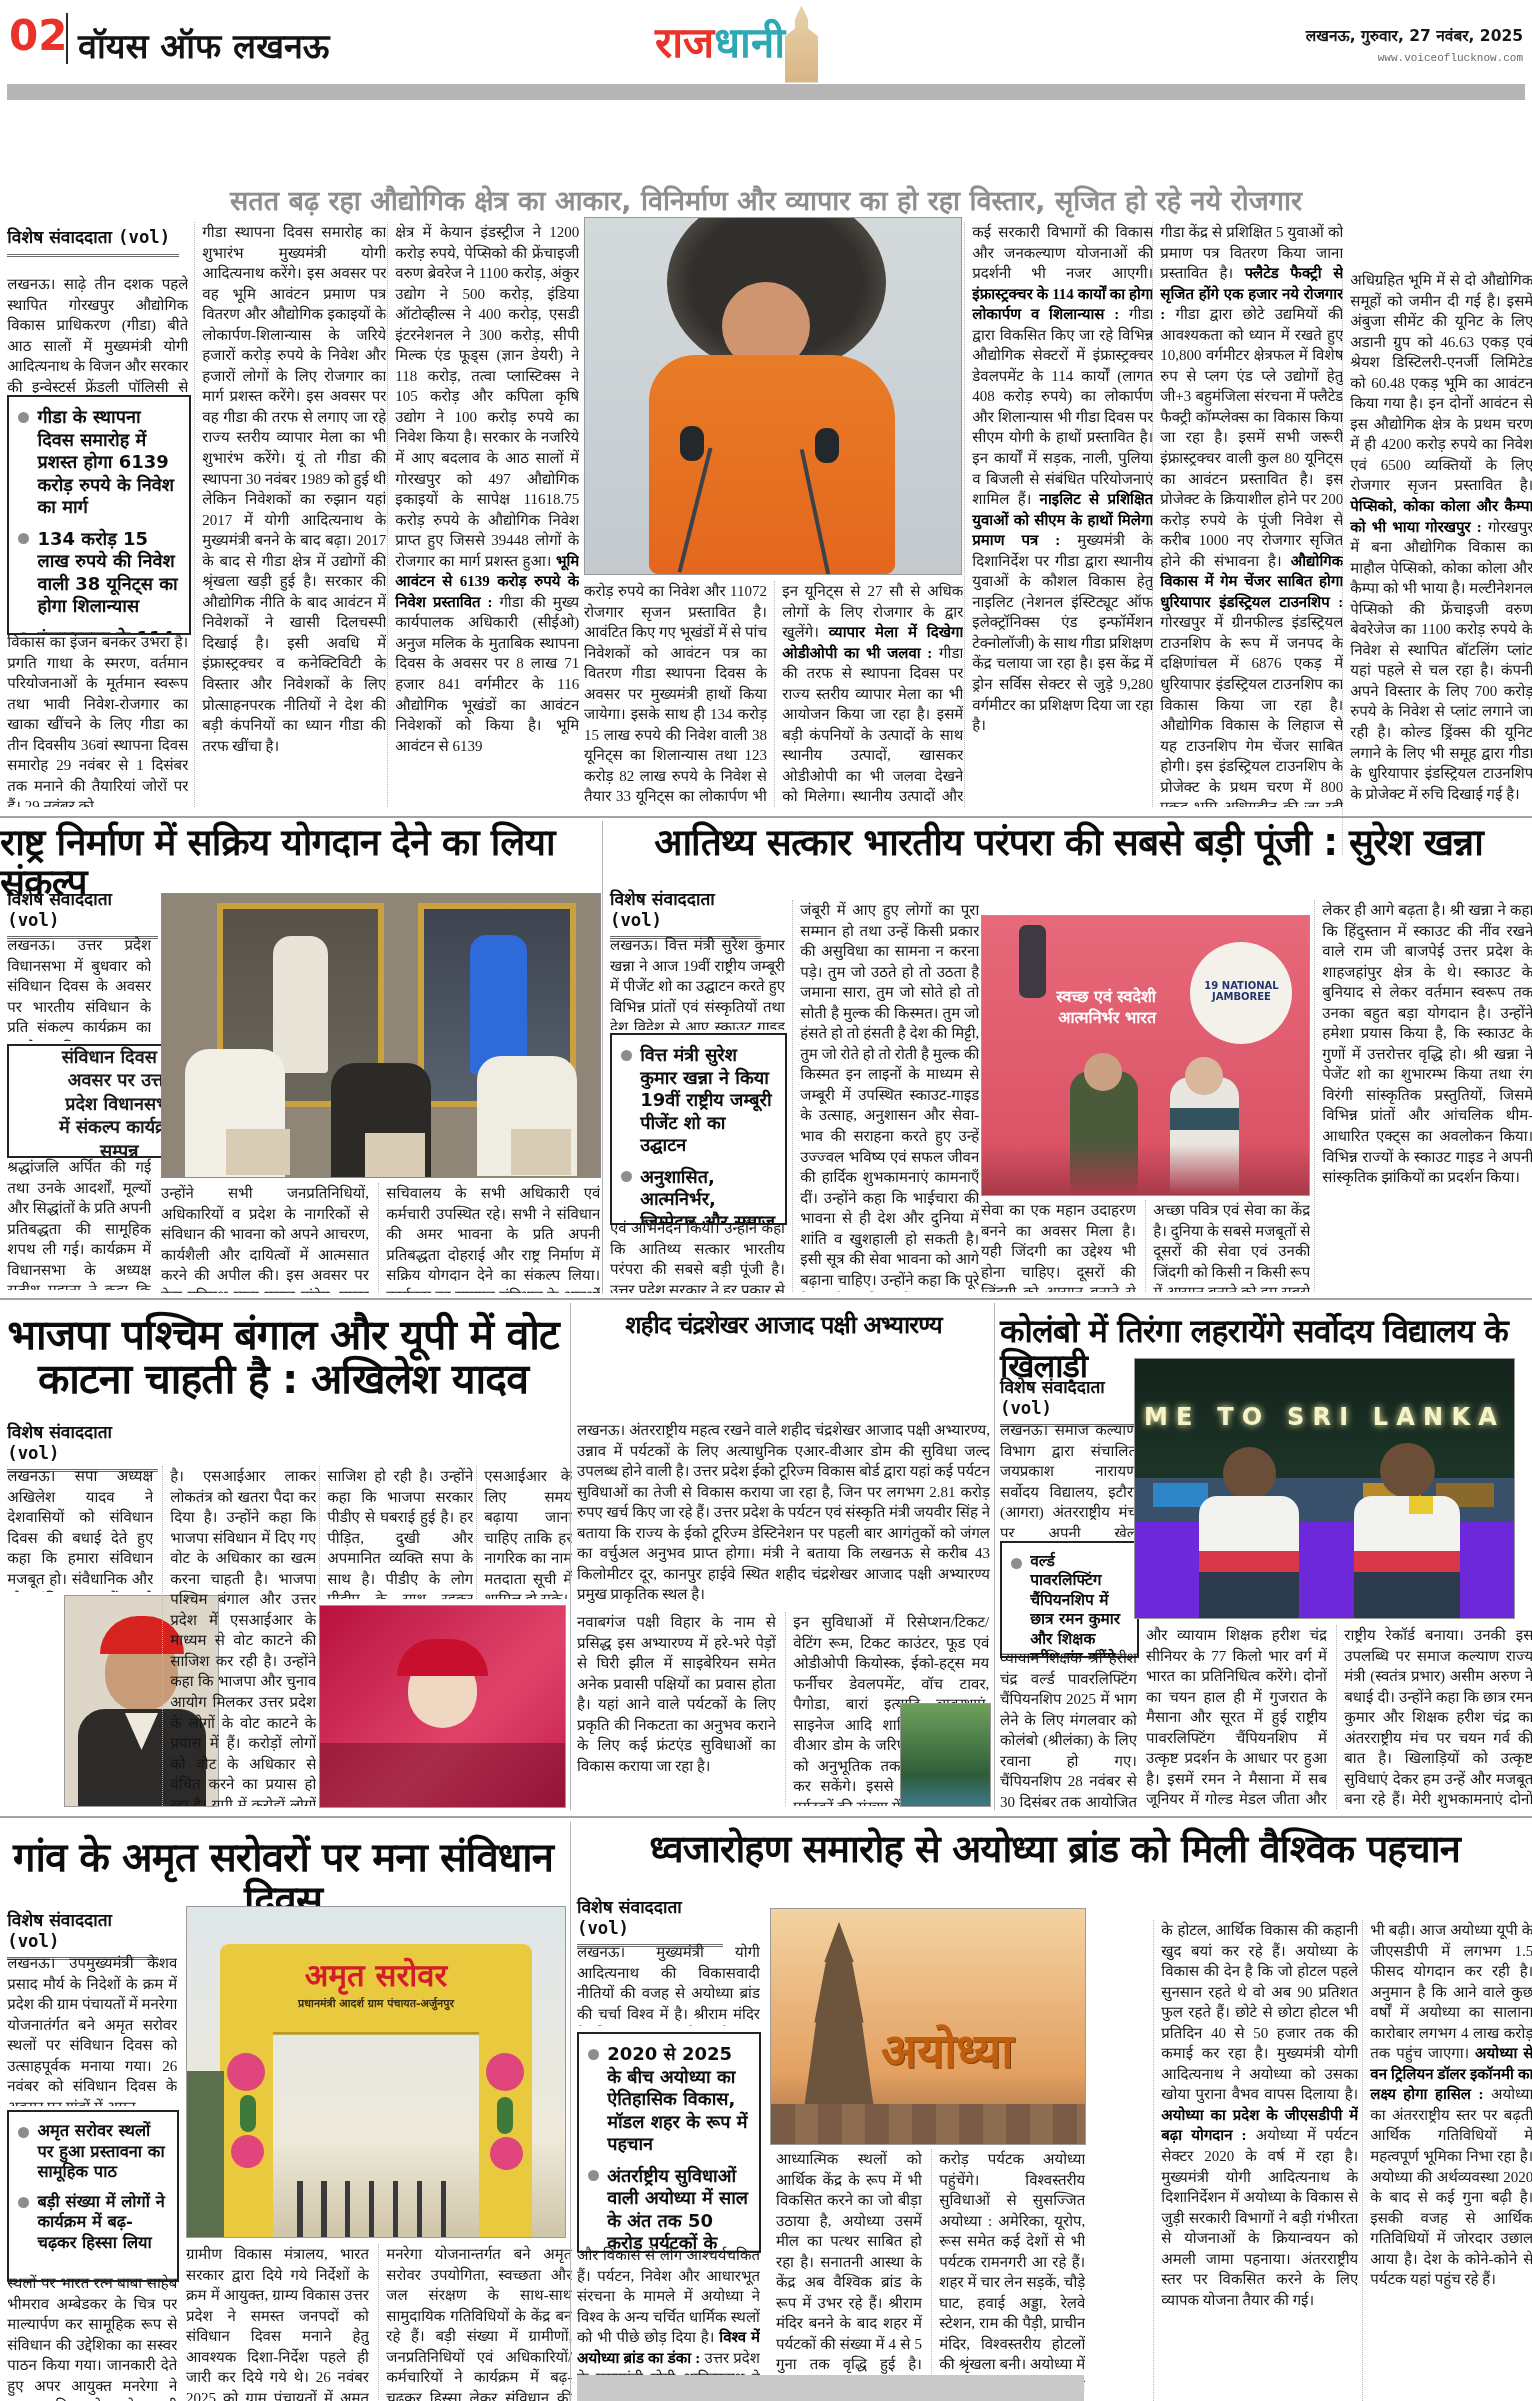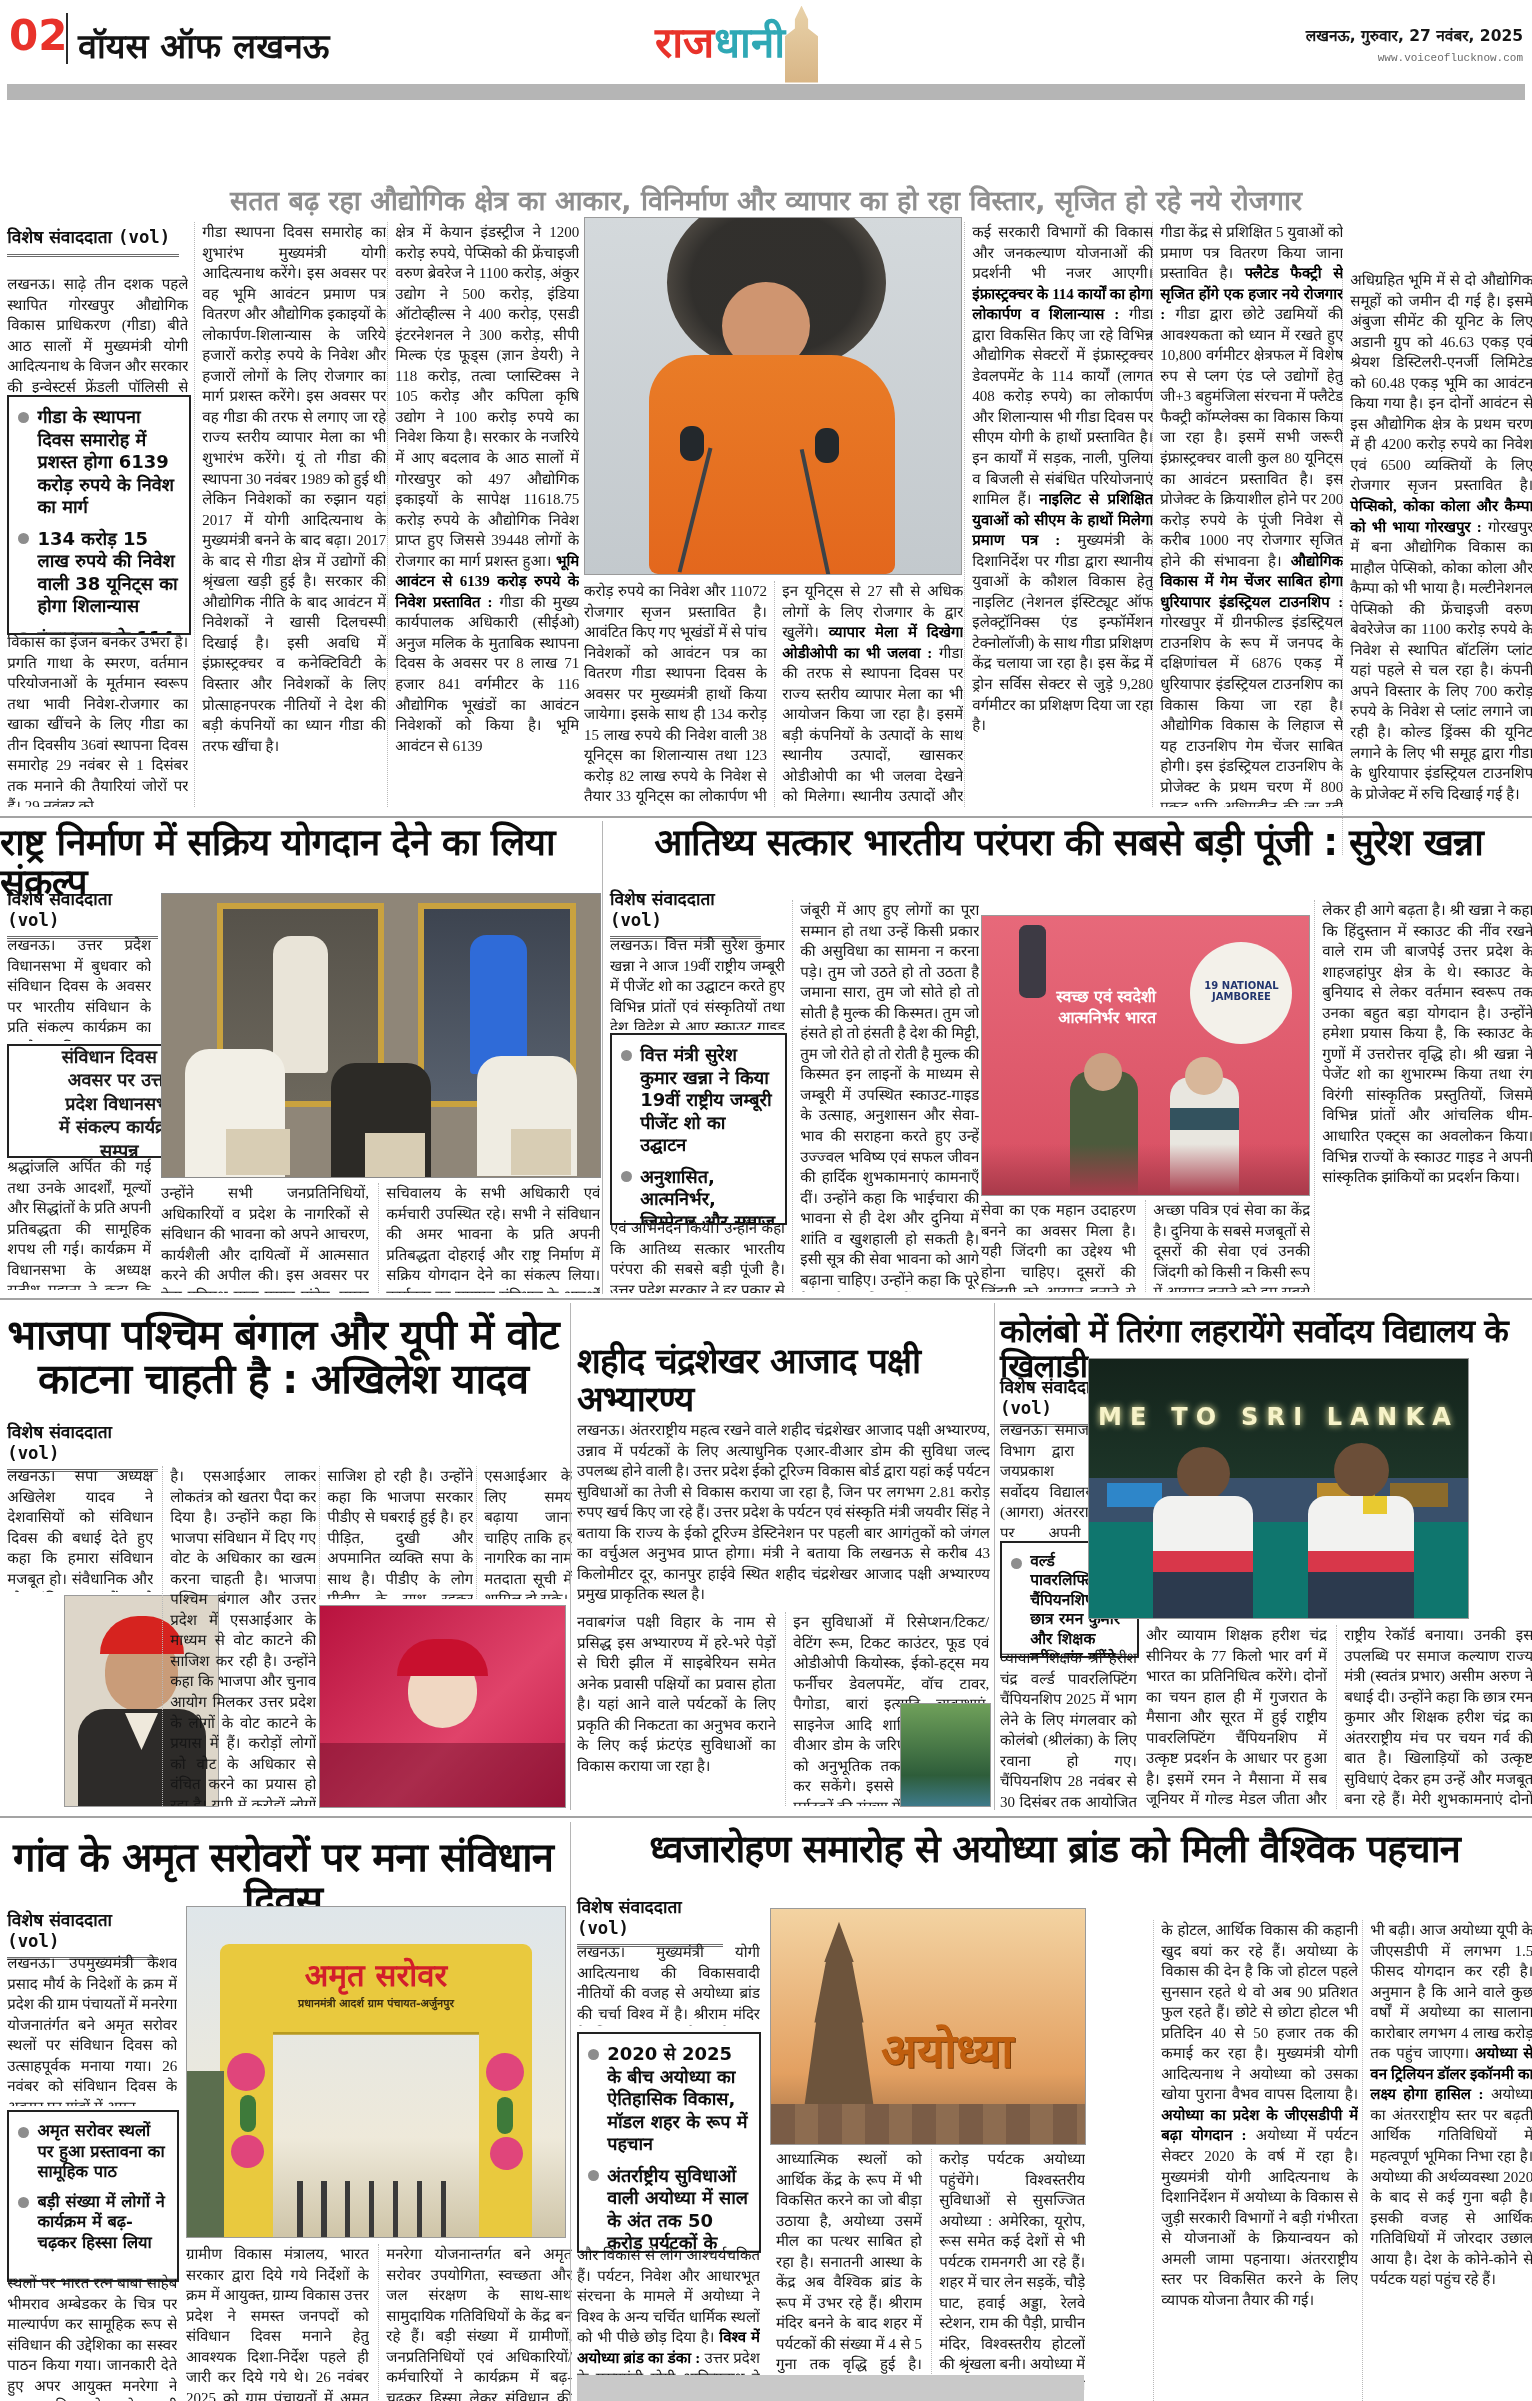--- a/index.html
+++ b/index.html
@@ -207,21 +207,21 @@
   <div class="col dotl" style="left:476px;top:1466px;width:88px;height:133px;">एसआईआर के लिए समय बढ़ाया जाना चाहिए ताकि हर नागरिक का नाम मतदाता सूची में शामिल हो सके।</div>
 
   <div class="photo" style="left:319px;top:1605px;width:245px;height:201px;background:linear-gradient(135deg,#b8123e,#e0436a 60%,#c21e4a);border:0.9px solid #9a9a9a;">
     <div class="abs" style="left:88px;top:49px;width:69px;height:73px;border-radius:37px;background:#f0d7c2;"></div>
     <div class="abs" style="left:77px;top:33px;width:91px;height:37px;border-radius:46px 46px 0 0;background:#c8102e;"></div>
     <div class="abs" style="left:0px;top:137px;width:245px;height:64px;background:rgba(70,0,20,.35);"></div>
   </div>
 
   <div class="rule-v" style="left:570px;top:1303px;height:507px;"></div>
 
-  <div class="headline" style="left:577px;top:1313px;width:413px;font-size:35px;text-align:left;margin-top:30px;">
+  <div class="headline" style="left:577px;top:1313px;width:413px;font-size:24px;text-align:center;">
     <div>शहीद चंद्रशेखर आजाद पक्षी अभ्यारण्य</div>
   </div>
   <div class="col" style="left:577px;top:1420px;width:413px;height:186px;">लखनऊ। अंतरराष्ट्रीय महत्व रखने वाले शहीद चंद्रशेखर आजाद पक्षी अभ्यारण्य, उन्नाव में पर्यटकों के लिए अत्याधुनिक एआर-वीआर डोम की सुविधा जल्द उपलब्ध होने वाली है। उत्तर प्रदेश ईको टूरिज्म विकास बोर्ड द्वारा यहां कई पर्यटन सुविधाओं का तेजी से विकास कराया जा रहा है, जिन पर लगभग 2.81 करोड़ रुपए खर्च किए जा रहे हैं। उत्तर प्रदेश के पर्यटन एवं संस्कृति मंत्री जयवीर सिंह ने बताया कि राज्य के ईको टूरिज्म डेस्टिनेशन पर पहली बार आगंतुकों को जंगल का वर्चुअल अनुभव प्राप्त होगा। मंत्री ने बताया कि लखनऊ से करीब 43 किलोमीटर दूर, कानपुर हाईवे स्थित शहीद चंद्रशेखर आजाद पक्षी अभ्यारण्य प्रमुख प्राकृतिक स्थल है।</div>
   <div class="col" style="left:577px;top:1612px;width:199px;height:194px;">नवाबगंज पक्षी विहार के नाम से प्रसिद्ध इस अभ्यारण्य में हरे-भरे पेड़ों से घिरी झील में साइबेरियन समेत अनेक प्रवासी पक्षियों का प्रवास होता है। यहां आने वाले पर्यटकों के लिए प्रकृति की निकटता का अनुभव कराने के लिए कई फ्रंटएंड सुविधाओं का विकास कराया जा रहा है।</div>
   <div class="col dotl" style="left:785px;top:1612px;width:196px;height:194px;">इन सुविधाओं में रिसेप्शन/टिकट/वेटिंग रूम, टिकट काउंटर, फूड एवं ओडीओपी कियोस्क, ईको-हट्स मय फर्नीचर डेवलपमेंट, वॉच टावर, पैगोडा, बारां इत्यादि व्यवस्थाएं, साइनेज आदि शामिल हैं। एआर-वीआर डोम के जरिए विजिटर प्रकृति को अनुभूतिक तकनीक से महसूस कर सकेंगे। इससे यहां आने वाले पर्यटकों की संख्या में वृद्धि होगी।</div>
   <div class="photo" style="left:900px;top:1703px;width:89px;height:102px;background:linear-gradient(#6fa05a,#2e5d3a 70%,#3e7a8a);border:0.9px solid #9a9a9a;"></div>
 
   <div class="rule-v" style="left:994px;top:1303px;height:507px;"></div>
 
   <div class="headline" style="left:1000px;top:1314px;width:528px;font-size:32px;text-align:left;letter-spacing:-0.9px;">कोलंबो में तिरंगा लहरायेंगे सर्वोदय विद्यालय के खिलाड़ी</div>
@@ -231,21 +231,21 @@
   </div>
   <div class="col" style="left:1000px;top:1420px;width:137px;height:117px;">लखनऊ। समाज कल्याण विभाग द्वारा संचालित जयप्रकाश नारायण सर्वोदय विद्यालय, इटौरा (आगरा) अंतरराष्ट्रीय मंच पर अपनी खेल उपलब्धियों से देश का मान बढ़ाने जा रहा है। विद्यालय के दो प्रतिभावान खिलाड़ी और छात्र रमन कुमार और</div>
   <div class="hbox" style="left:1000px;top:1541px;width:117px;height:100px;">
     <div class="itm" style="font-size:15.5px;">
         <span class="dot"></span>
         <span>वर्ल्ड पावरलिफ्टिंग चैंपियनशिप में छात्र रमन कुमार और शिक्षक हरीश चंद्र करेंगे भारत का प्रतिनिधित्व</span>
       </div>
   </div>
   <div class="col" style="left:1000px;top:1648px;width:137px;height:161px;">व्यायाम शिक्षक श्री हरीश चंद्र वर्ल्ड पावरलिफ्टिंग चैंपियनशिप 2025 में भाग लेने के लिए मंगलवार को कोलंबो (श्रीलंका) के लिए रवाना हो गए। चैंपियनशिप 28 नवंबर से 30 दिसंबर तक आयोजित होगी, जिसमें 40 से अधिक देशों के खिलाड़ी हिस्सा लेंगे। कक्षा 11 के छात्र रमन कुमार सब जूनियर के 56 किलो भार वर्ग में</div>
 
-  <div class="photo" style="left:1088px;top:1358px;width:379px;height:259px;background:#0f766e;border:0.9px solid #9a9a9a;">
+  <div class="photo" style="left:1134px;top:1358px;width:379px;height:259px;background:#6d28d9;border:0.9px solid #9a9a9a;">
     <div class="abs" style="left:0px;top:0px;width:379px;height:119px;background:linear-gradient(#14231b,#1d3528);"></div>
     <div class="ph-label" style="left:0px;top:44px;width:379px;text-align:center;color:#f7f3c9;font-size:24px;letter-spacing:8.2px;text-shadow:0 0 7.3px #fff8b0;">ME TO SRI LANKA</div>
     <div class="abs" style="left:0px;top:119px;width:379px;height:44px;background:#39506b;"></div>
     <div class="abs" style="left:18px;top:124px;width:55px;height:24px;background:#2e86c9;"></div>
     <div class="abs" style="left:228px;top:124px;width:58px;height:24px;background:#b98a2c;"></div>
     <div class="abs" style="left:301px;top:124px;width:58px;height:24px;background:#8a6a2c;"></div>
     <div class="abs" style="left:88px;top:88px;width:53px;height:53px;border-radius:50%;background:#6b4e38;"></div>
     <div class="abs" style="left:64px;top:137px;width:100px;height:122px;border-radius:18px 18px 0 0;background:linear-gradient(180deg,#f2f2f0 45%,#d8374a 45%,#d8374a 62%,#2c3a4e 62%);"></div>
     <div class="abs" style="left:245px;top:84px;width:55px;height:55px;border-radius:50%;background:#6b4e38;"></div>
     <div class="abs" style="left:219px;top:137px;width:106px;height:122px;border-radius:18px 18px 0 0;background:linear-gradient(180deg,#f2f2f0 45%,#d8374a 45%,#d8374a 62%,#2c3a4e 62%);"></div>

